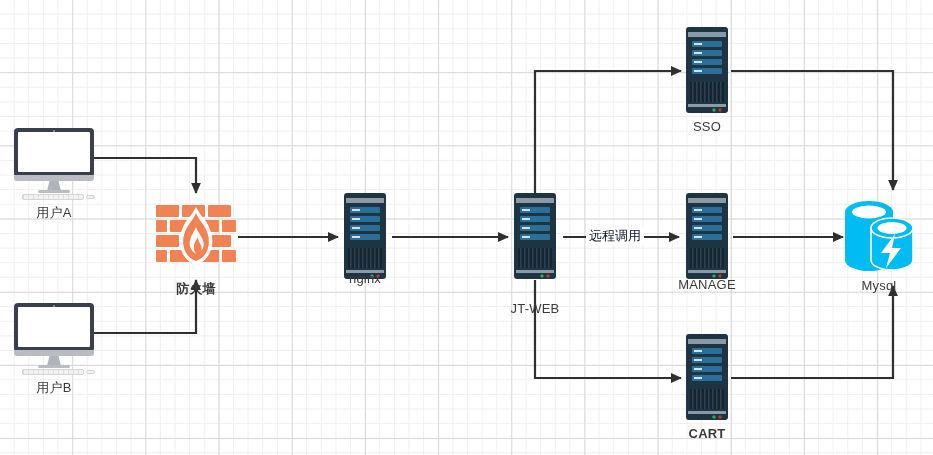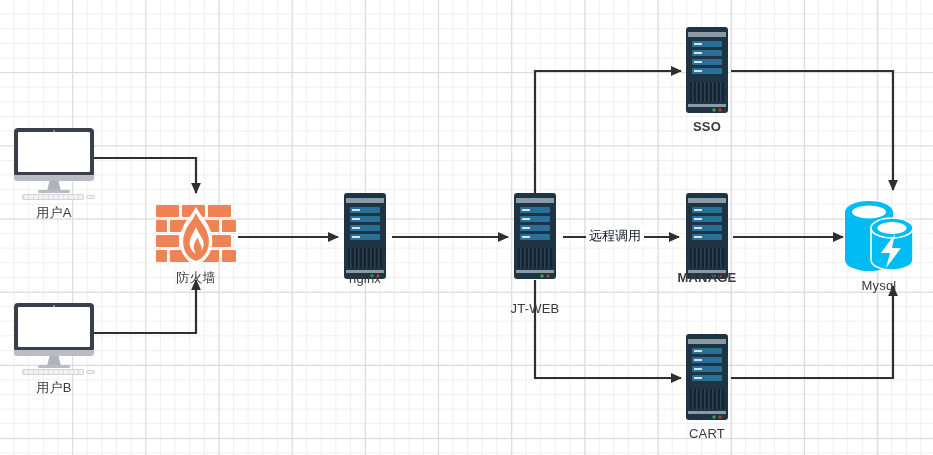--- a/index.html
+++ b/index.html
@@ -171,21 +171,21 @@
           <rect x="40" y="45" width="23" height="12" rx="1"></rect>
           <rect x="66" y="45" width="14" height="12" rx="1"></rect>
         </g>
       </svg>
       <svg class="fw-flame" viewBox="0 0 34 58">
         <path fill="#ffffff" d="M17,0 C13,8 8,12 5,18 C1.5,25 0,31 1,38 C2.2,47 8,55 17,58 C26,55 32,47 33,38 C34,31 32.5,25 29,18 C26,12 21,8 17,0 Z"></path>
         <path fill="#ef8354" d="M17,6 C14,13 10,16.5 7.5,21.5 C4.8,27 3.6,32 4.4,38 C5.2,45 9.4,51.4 17,54 C24.6,51.4 28.8,45 29.6,38 C30.4,32 29.2,27 26.5,21.5 C24,16.5 20,13 17,6 Z"></path>
         <path fill="#ffffff" d="M17,20 C15,25 12.6,28 11.4,31.8 C10.2,35.6 10.4,39.4 12.4,42.6 C13.6,44.6 15.2,46 17,46.8 C14.6,43 14.2,39.6 15.6,36 C16.4,34 17.6,32.4 18.6,30.6 C19.4,33 20,35 21.4,37.2 C22.6,39.2 23,41.6 22.2,44 C24.4,41.6 25.2,38.4 24.4,35 C23.6,31.4 21.4,28.6 19.6,25.6 C18.6,24 17.8,22.2 17,20 Z"></path>
       </svg>
     </div>
-    <div class="node-label" style="left:-40px;top:64px;">防火墙</div>
+    <div class="node-label" style="left:-40px;top:75px;font-weight:bold;">防火墙</div>
   </div>
 
   <div class="node" style="left:342px;top:193px;">
     <svg class="server" viewBox="0 0 46 88">
       <rect x="2" y="0" width="42" height="86" rx="3" fill="#1e3442"></rect>
       <rect x="4" y="5" width="38" height="5" fill="#8a9aa6"></rect>
       <rect x="8" y="14" width="30" height="6" rx="1" fill="#2a6f97"></rect>
       <rect x="10" y="16" width="8" height="2" fill="#cfe3ef"></rect>
       <rect x="8" y="23" width="30" height="6" rx="1" fill="#2a6f97"></rect>
       <rect x="10" y="25" width="8" height="2" fill="#cfe3ef"></rect>
@@ -261,21 +261,21 @@
         <rect x="20" y="55" width="1.6" height="20"></rect>
         <rect x="24" y="55" width="1.6" height="20"></rect>
         <rect x="28" y="55" width="1.6" height="20"></rect>
         <rect x="32" y="55" width="1.6" height="20"></rect>
         <rect x="36" y="55" width="1.6" height="20"></rect>
       </g>
       <rect x="4" y="77" width="38" height="3" fill="#8a9aa6"></rect>
       <circle cx="30" cy="83" r="1.7" fill="#3fa34d"></circle>
       <circle cx="36" cy="83" r="1.7" fill="#c0392b"></circle>
     </svg>
-    <div class="node-label" style="left:-57px;top:92px;font-weight:bold;">SSO</div>
+    <div class="node-label" style="left:-57px;top:92px;">SSO</div>
   </div>
 
   <div class="node" style="left:684px;top:193px;">
     <svg class="server" viewBox="0 0 46 88">
       <rect x="2" y="0" width="42" height="86" rx="3" fill="#1e3442"></rect>
       <rect x="4" y="5" width="38" height="5" fill="#8a9aa6"></rect>
       <rect x="8" y="14" width="30" height="6" rx="1" fill="#2a6f97"></rect>
       <rect x="10" y="16" width="8" height="2" fill="#cfe3ef"></rect>
       <rect x="8" y="23" width="30" height="6" rx="1" fill="#2a6f97"></rect>
       <rect x="10" y="25" width="8" height="2" fill="#cfe3ef"></rect>
@@ -291,21 +291,21 @@
         <rect x="20" y="55" width="1.6" height="20"></rect>
         <rect x="24" y="55" width="1.6" height="20"></rect>
         <rect x="28" y="55" width="1.6" height="20"></rect>
         <rect x="32" y="55" width="1.6" height="20"></rect>
         <rect x="36" y="55" width="1.6" height="20"></rect>
       </g>
       <rect x="4" y="77" width="38" height="3" fill="#8a9aa6"></rect>
       <circle cx="30" cy="83" r="1.7" fill="#3fa34d"></circle>
       <circle cx="36" cy="83" r="1.7" fill="#c0392b"></circle>
     </svg>
-    <div class="node-label" style="left:-57px;top:77px;font-weight:bold;">MANAGE</div>
+    <div class="node-label" style="left:-57px;top:84px;">MANAGE</div>
   </div>
 
   <div class="node" style="left:684px;top:334px;">
     <svg class="server" viewBox="0 0 46 88">
       <rect x="2" y="0" width="42" height="86" rx="3" fill="#1e3442"></rect>
       <rect x="4" y="5" width="38" height="5" fill="#8a9aa6"></rect>
       <rect x="8" y="14" width="30" height="6" rx="1" fill="#2a6f97"></rect>
       <rect x="10" y="16" width="8" height="2" fill="#cfe3ef"></rect>
       <rect x="8" y="23" width="30" height="6" rx="1" fill="#2a6f97"></rect>
       <rect x="10" y="25" width="8" height="2" fill="#cfe3ef"></rect>
@@ -321,21 +321,21 @@
         <rect x="20" y="55" width="1.6" height="20"></rect>
         <rect x="24" y="55" width="1.6" height="20"></rect>
         <rect x="28" y="55" width="1.6" height="20"></rect>
         <rect x="32" y="55" width="1.6" height="20"></rect>
         <rect x="36" y="55" width="1.6" height="20"></rect>
       </g>
       <rect x="4" y="77" width="38" height="3" fill="#8a9aa6"></rect>
       <circle cx="30" cy="83" r="1.7" fill="#3fa34d"></circle>
       <circle cx="36" cy="83" r="1.7" fill="#c0392b"></circle>
     </svg>
-    <div class="node-label" style="left:-57px;top:92px;">CART</div>
+    <div class="node-label" style="left:-57px;top:92px;font-weight:bold;">CART</div>
   </div>
 
   <div class="node" style="left:843px;top:200px;">
     <svg class="mysql" viewBox="0 0 72 72">
 
       <path fill="#00bcf2" d="M2,12 h48 v48 a24,11 0 0 1 -48,0 Z"></path>
       <ellipse cx="26" cy="12" rx="24" ry="11" fill="#00bcf2"></ellipse>
       <ellipse cx="26" cy="12" rx="17" ry="6.5" fill="#ffffff"></ellipse>
 
       <path fill="#00bcf2" stroke="#ffffff" stroke-width="1.6" d="M28,28 h42 v32 a21,10 0 0 1 -42,0 Z"></path>

